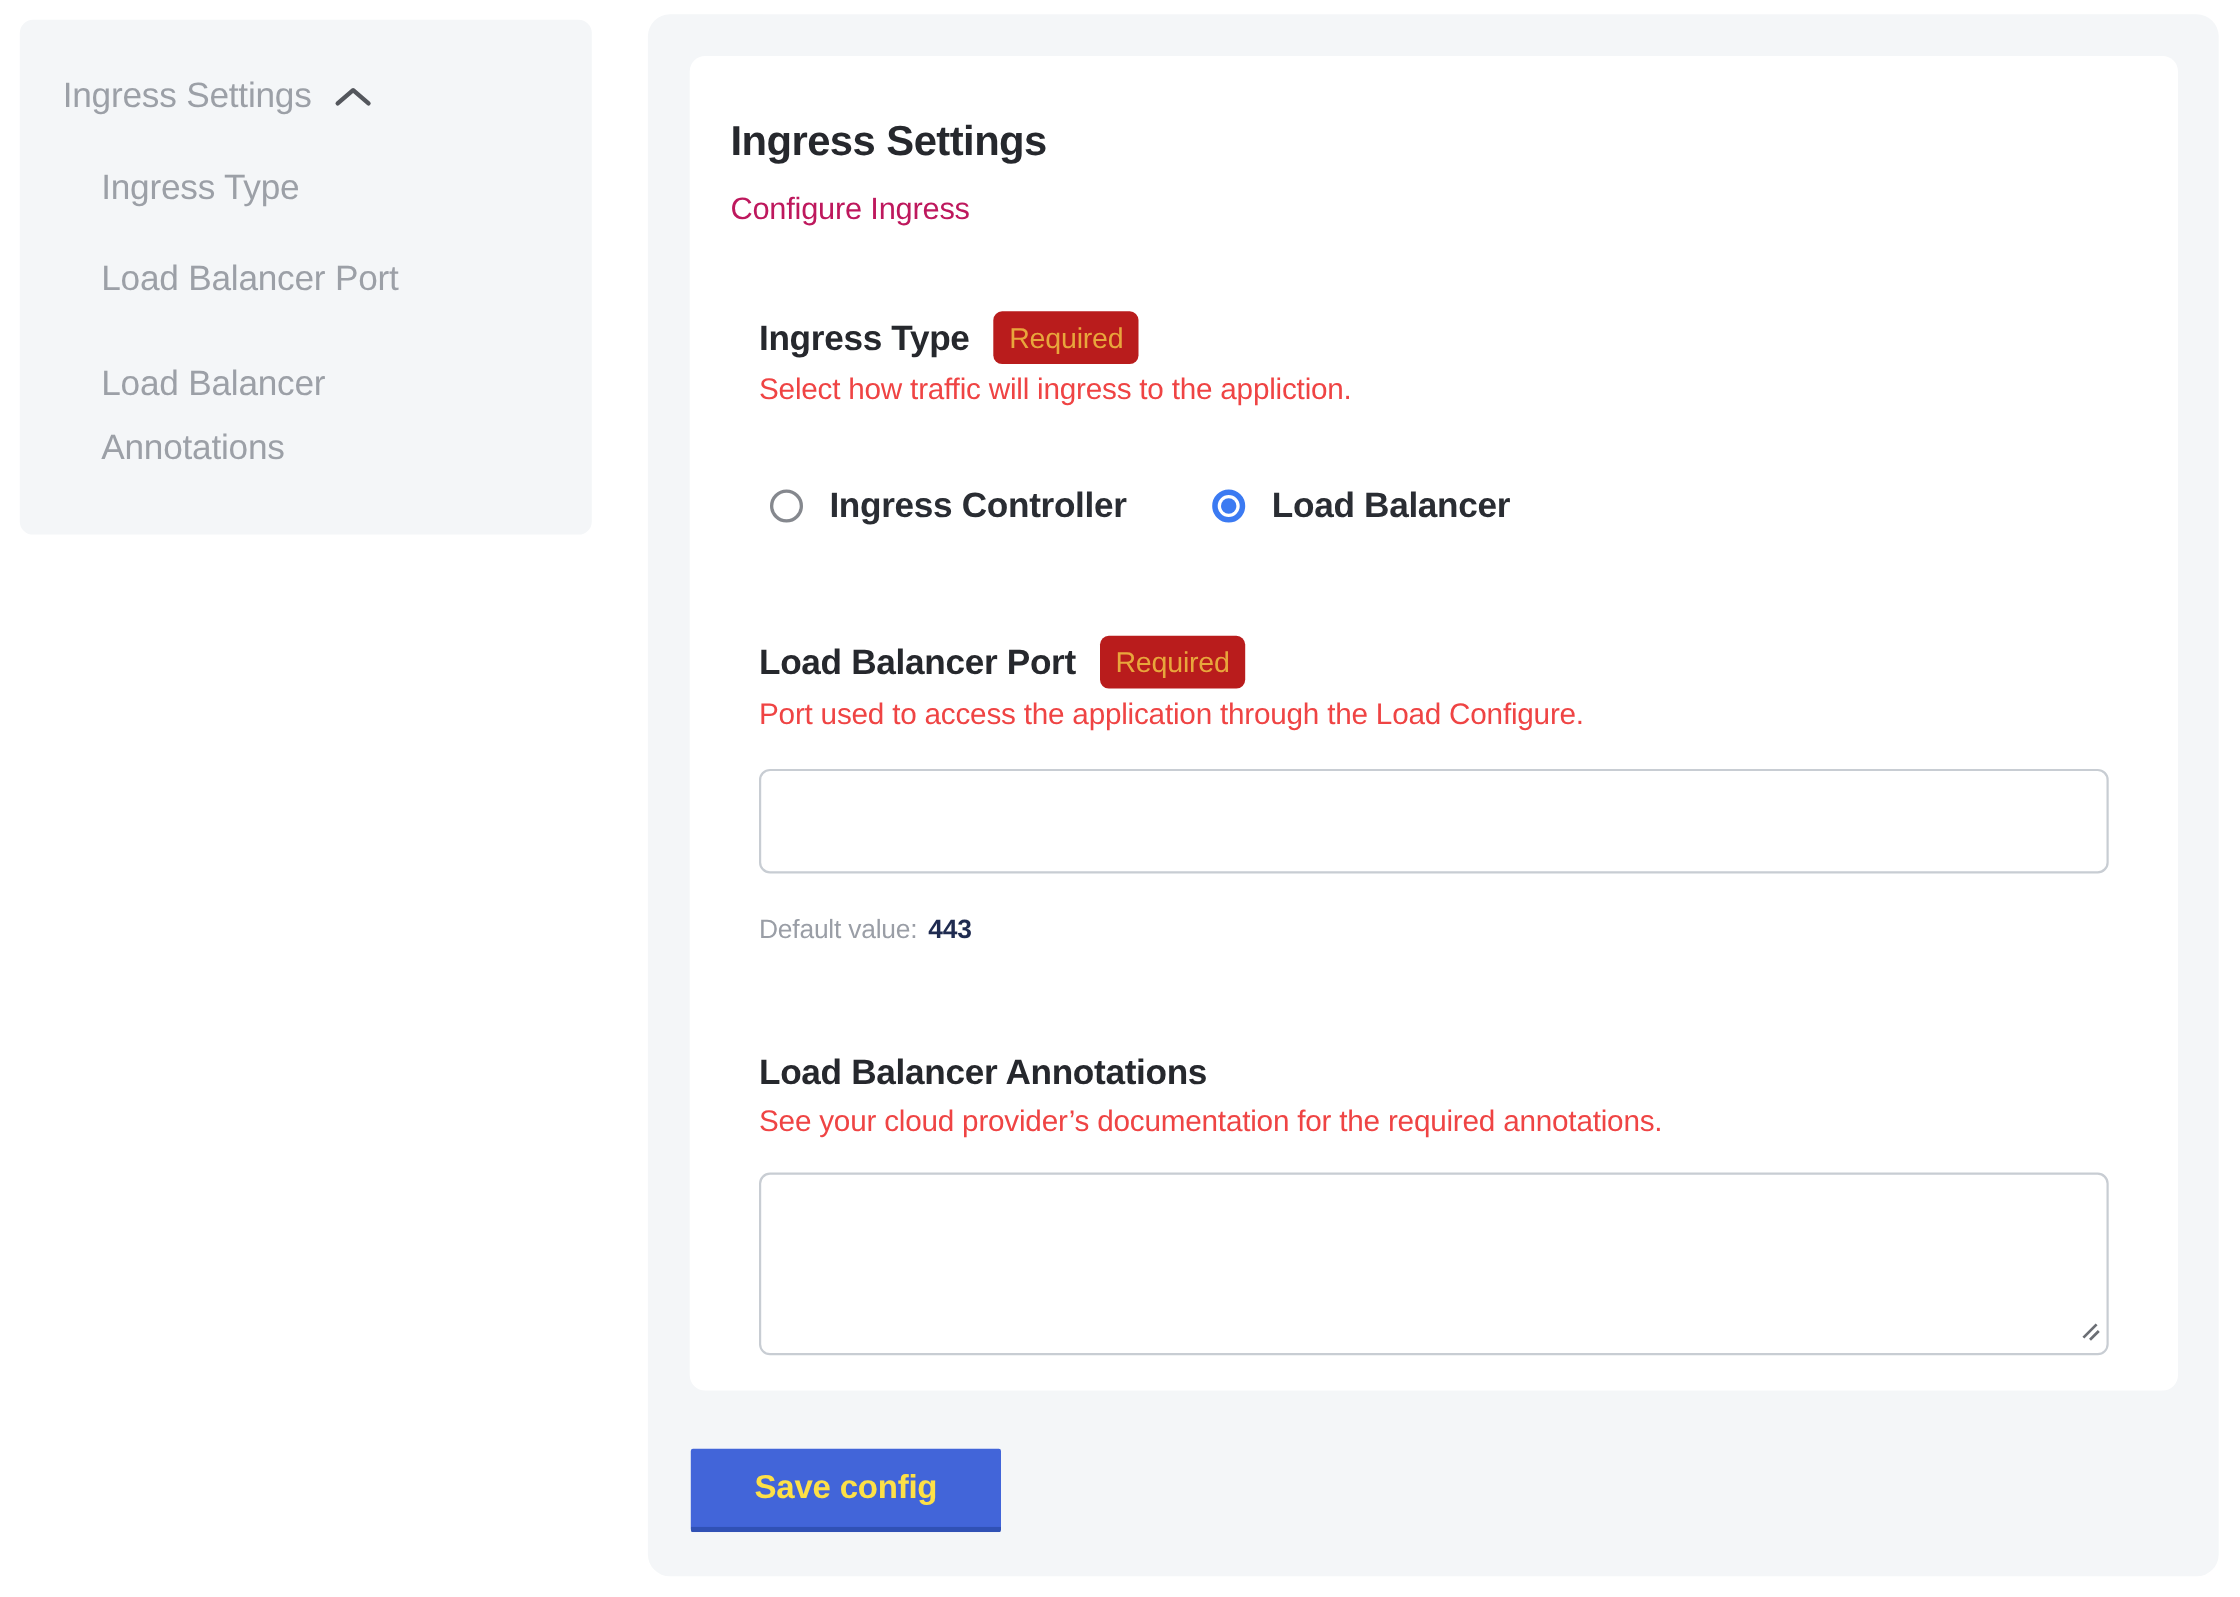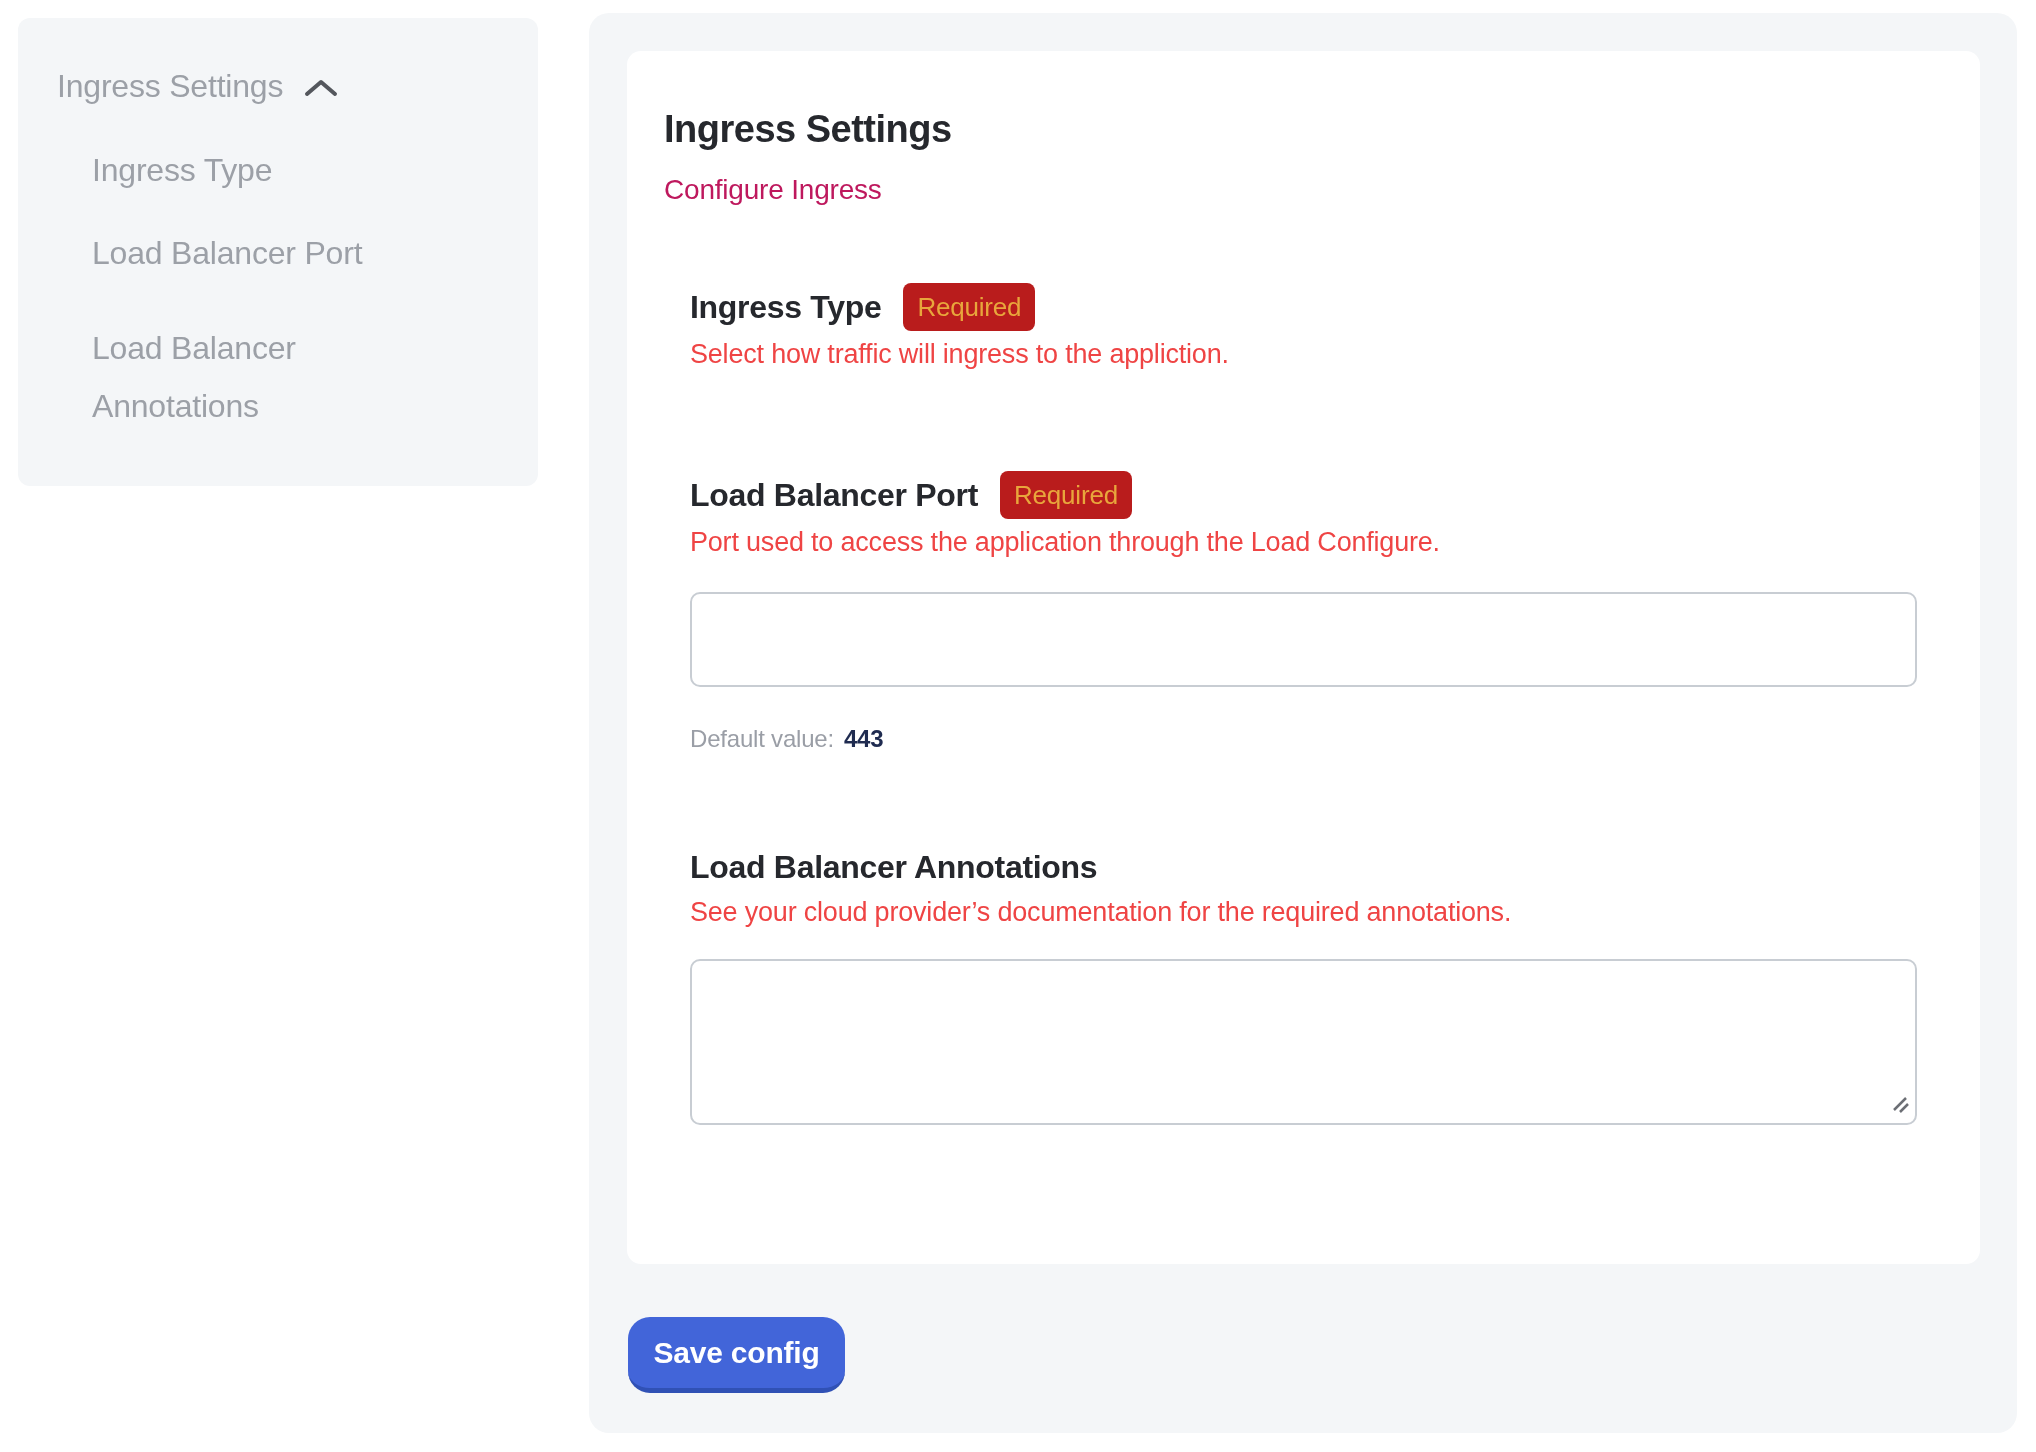--- a/index.html
+++ b/index.html
@@ -177,27 +177,27 @@
   .resize-grip {
     position: absolute;
     right: 5px; bottom: 5px;
     pointer-events: none;
   }
 
   
   .save-btn {
     margin-top: 53px;
     margin-left: 1px;
-    width: 217px;
+    width: 282px;
     height: 76px;
     background: #4265d9;
     border: none;
     border-bottom: 5px solid #3051b5;
-    border-radius: 22px;
-    color: #ffffff;
+    border-radius: 2px;
+    color: #fde047;
     font-size: 30px;
     font-weight: 700;
     font-family: "Liberation Sans", "DejaVu Sans", sans-serif;
     letter-spacing: -0.2px;
     cursor: pointer;
   }
 </style>
 </head>
 <body>
 
@@ -221,20 +221,30 @@
     <h1 class="page-title">Ingress Settings</h1>
     <div class="page-subtitle">Configure Ingress</div>
 
     <div class="section section-1">
       <div class="label-row">
         <span class="field-label">Ingress Type</span>
         <span class="badge">Required</span>
       </div>
       <div class="field-desc">Select how traffic will ingress to the appliction.</div>
 
+      <div class="radio-row">
+        <div class="radio-option">
+          <span class="radio-circle"></span>
+          <span class="radio-label">Ingress Controller</span>
+        </div>
+        <div class="radio-option selected">
+          <span class="radio-circle"></span>
+          <span class="radio-label">Load Balancer</span>
+        </div>
+      </div>
     </div>
 
     <div class="section section-2">
       <div class="label-row">
         <span class="field-label">Load Balancer Port</span>
         <span class="badge">Required</span>
       </div>
       <div class="field-desc">Port used to access the application through the Load Configure.</div>
       <input class="text-input" type="text" style="">
       <div class="default-line">

